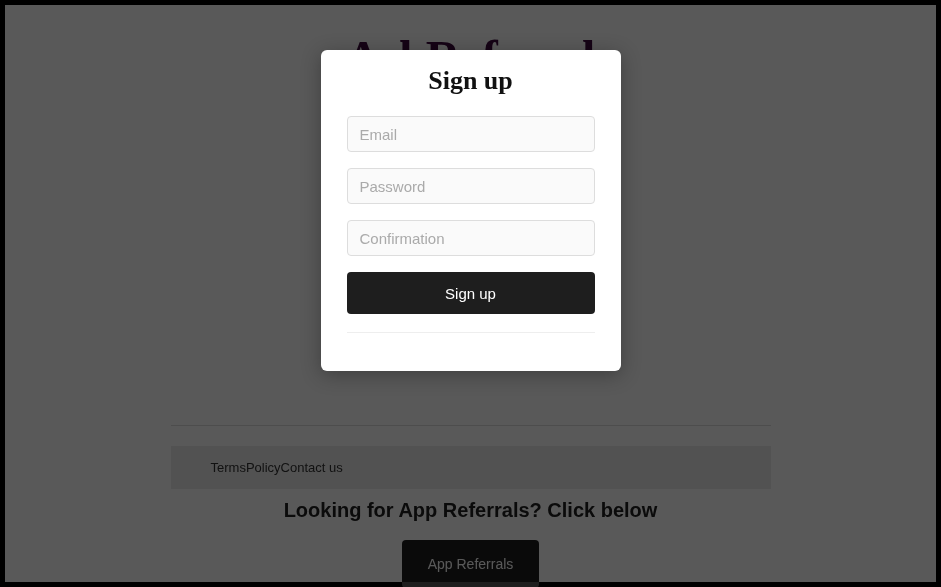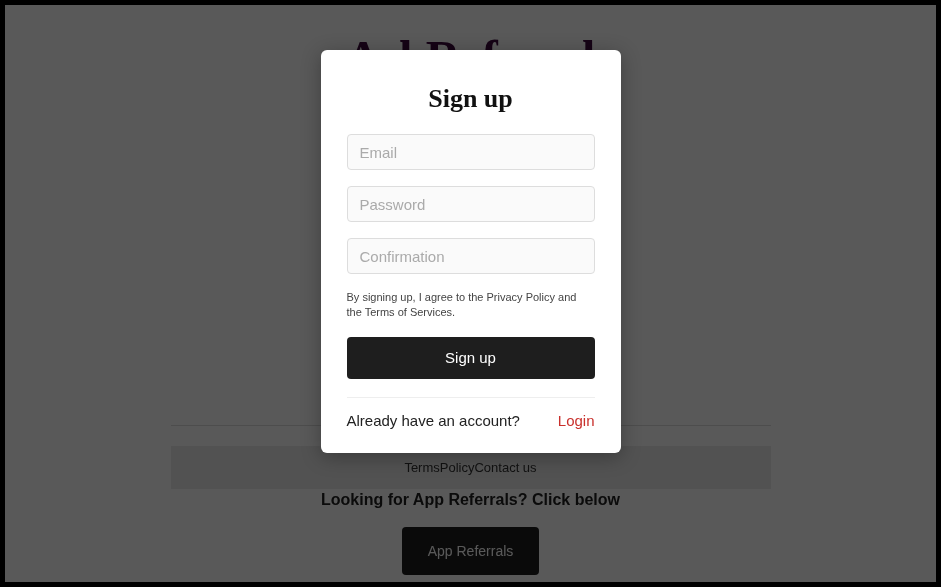--- a/index.html
+++ b/index.html
@@ -36,30 +36,30 @@
     color: #3d0a3d;
     font-weight: bold;
     font-size: 15px;
     margin-top: 22px;
   }
   .footer-links {
     width: 600px;
     margin: 20px auto 0 auto;
     background: #eaeaea;
     display: flex;
-    justify-content: center;
+    justify-content: flex-start;
     padding: 14px 40px;
     font-size: 13px;
     color: #333;
   }
   .footer-links span { cursor: pointer; }
   .looking {
-    margin-top: 2px;
+    margin-top: 10px;
     font-weight: bold;
-    font-size: 16px;
+    font-size: 20px;
     color: #222;
   }
   .app-ref-btn {
     display: inline-block;
     margin-top: 18px;
     background: #1e1e1e;
     color: #fff;
     border: none;
     padding: 16px 26px;
     font-size: 14px;
@@ -76,21 +76,21 @@
 
   
   .modal {
     position: absolute;
     top: 50px;
     left: 50%;
     transform: translateX(-50%);
     width: 300px;
     background: #fff;
     border-radius: 6px;
-    padding: 34px 26px 24px 26px;
+    padding: 16px 26px 24px 26px;
     box-shadow: 0 4px 20px rgba(0,0,0,0.3);
   }
   .modal h2 {
     font-family: Georgia, "Times New Roman", serif;
     font-weight: bold;
     font-size: 26px;
     text-align: center;
     color: #111;
     margin-bottom: 20px;
   }
@@ -158,20 +158,15 @@
   </div>
 </div>
 
 <div class="overlay"></div>
 
 <div class="modal">
   <h2>Sign up</h2>
   <input type="text" placeholder="Email" style="">
   <input type="password" placeholder="Password" style="">
   <input type="password" placeholder="Confirmation" style="">
-  <div class="agree">By signing up, I agree to the Privacy Policy and the Terms of Services.</div>
   <button class="signup-btn">Sign up</button>
   <hr class="modal-sep">
-  <div class="login-row">
-    <span>Already have an account?</span>
-    <span class="login-link">Login</span>
-  </div>
 </div>
 
 </body></html>

